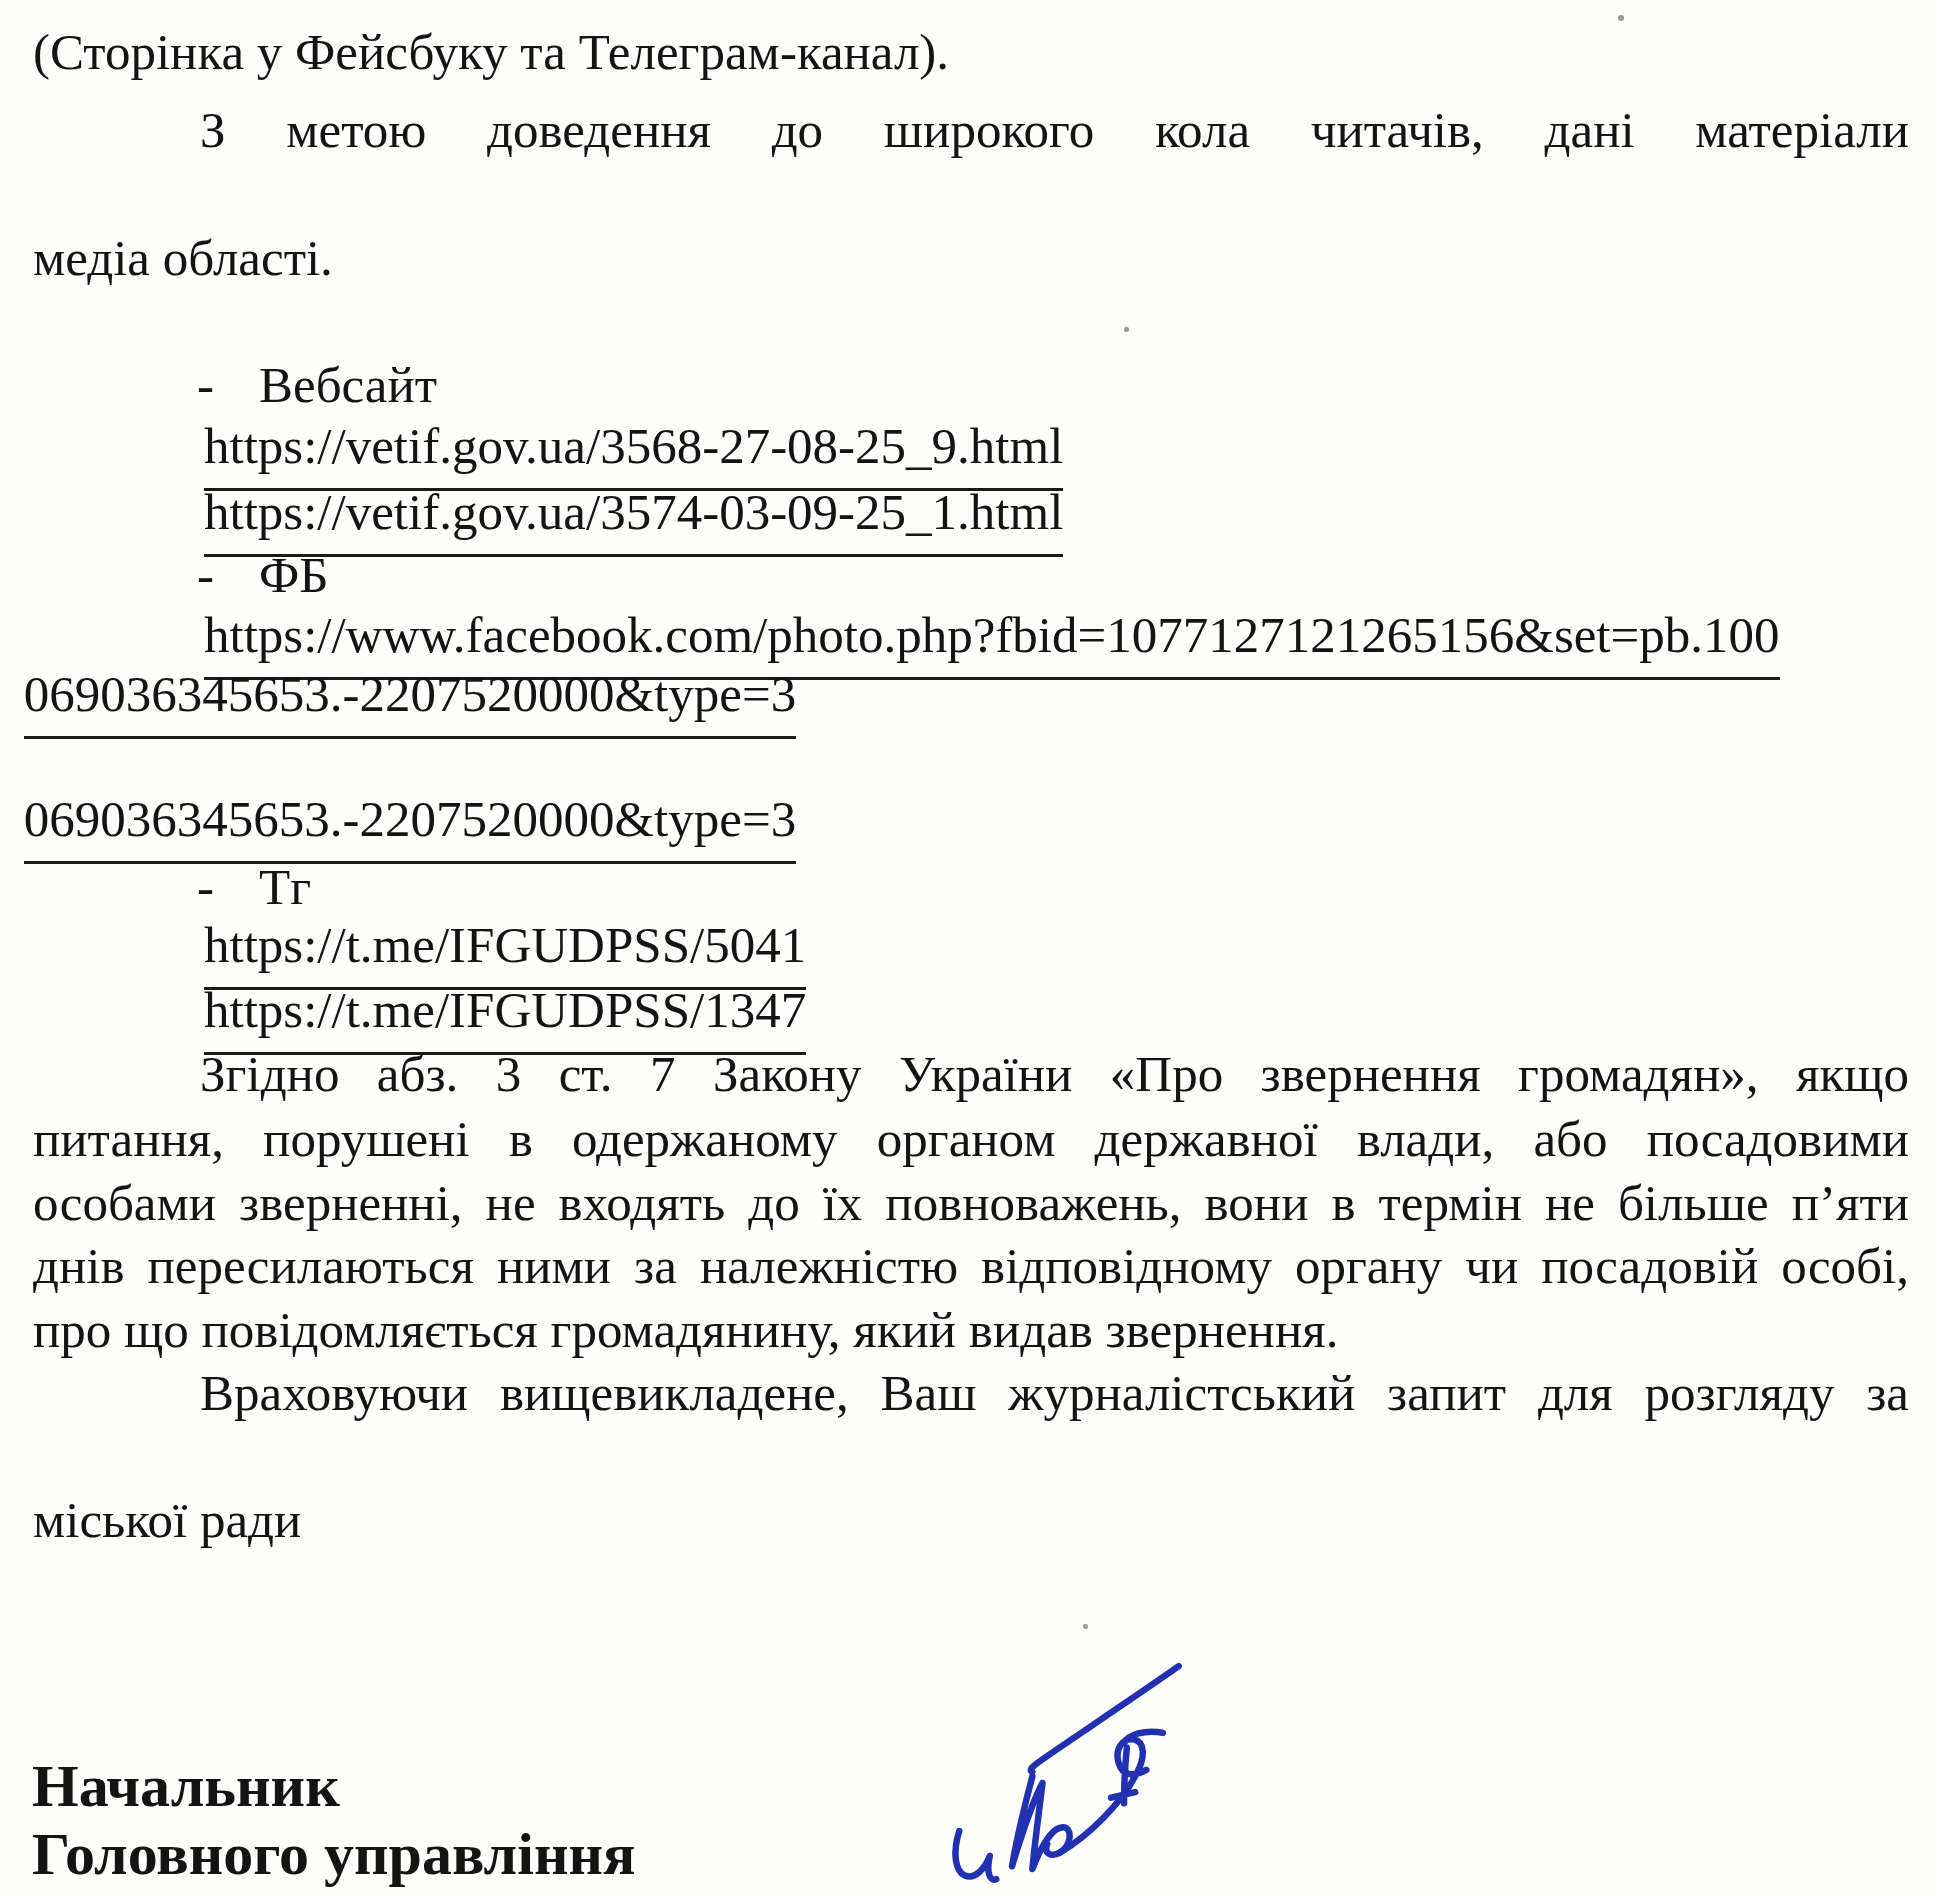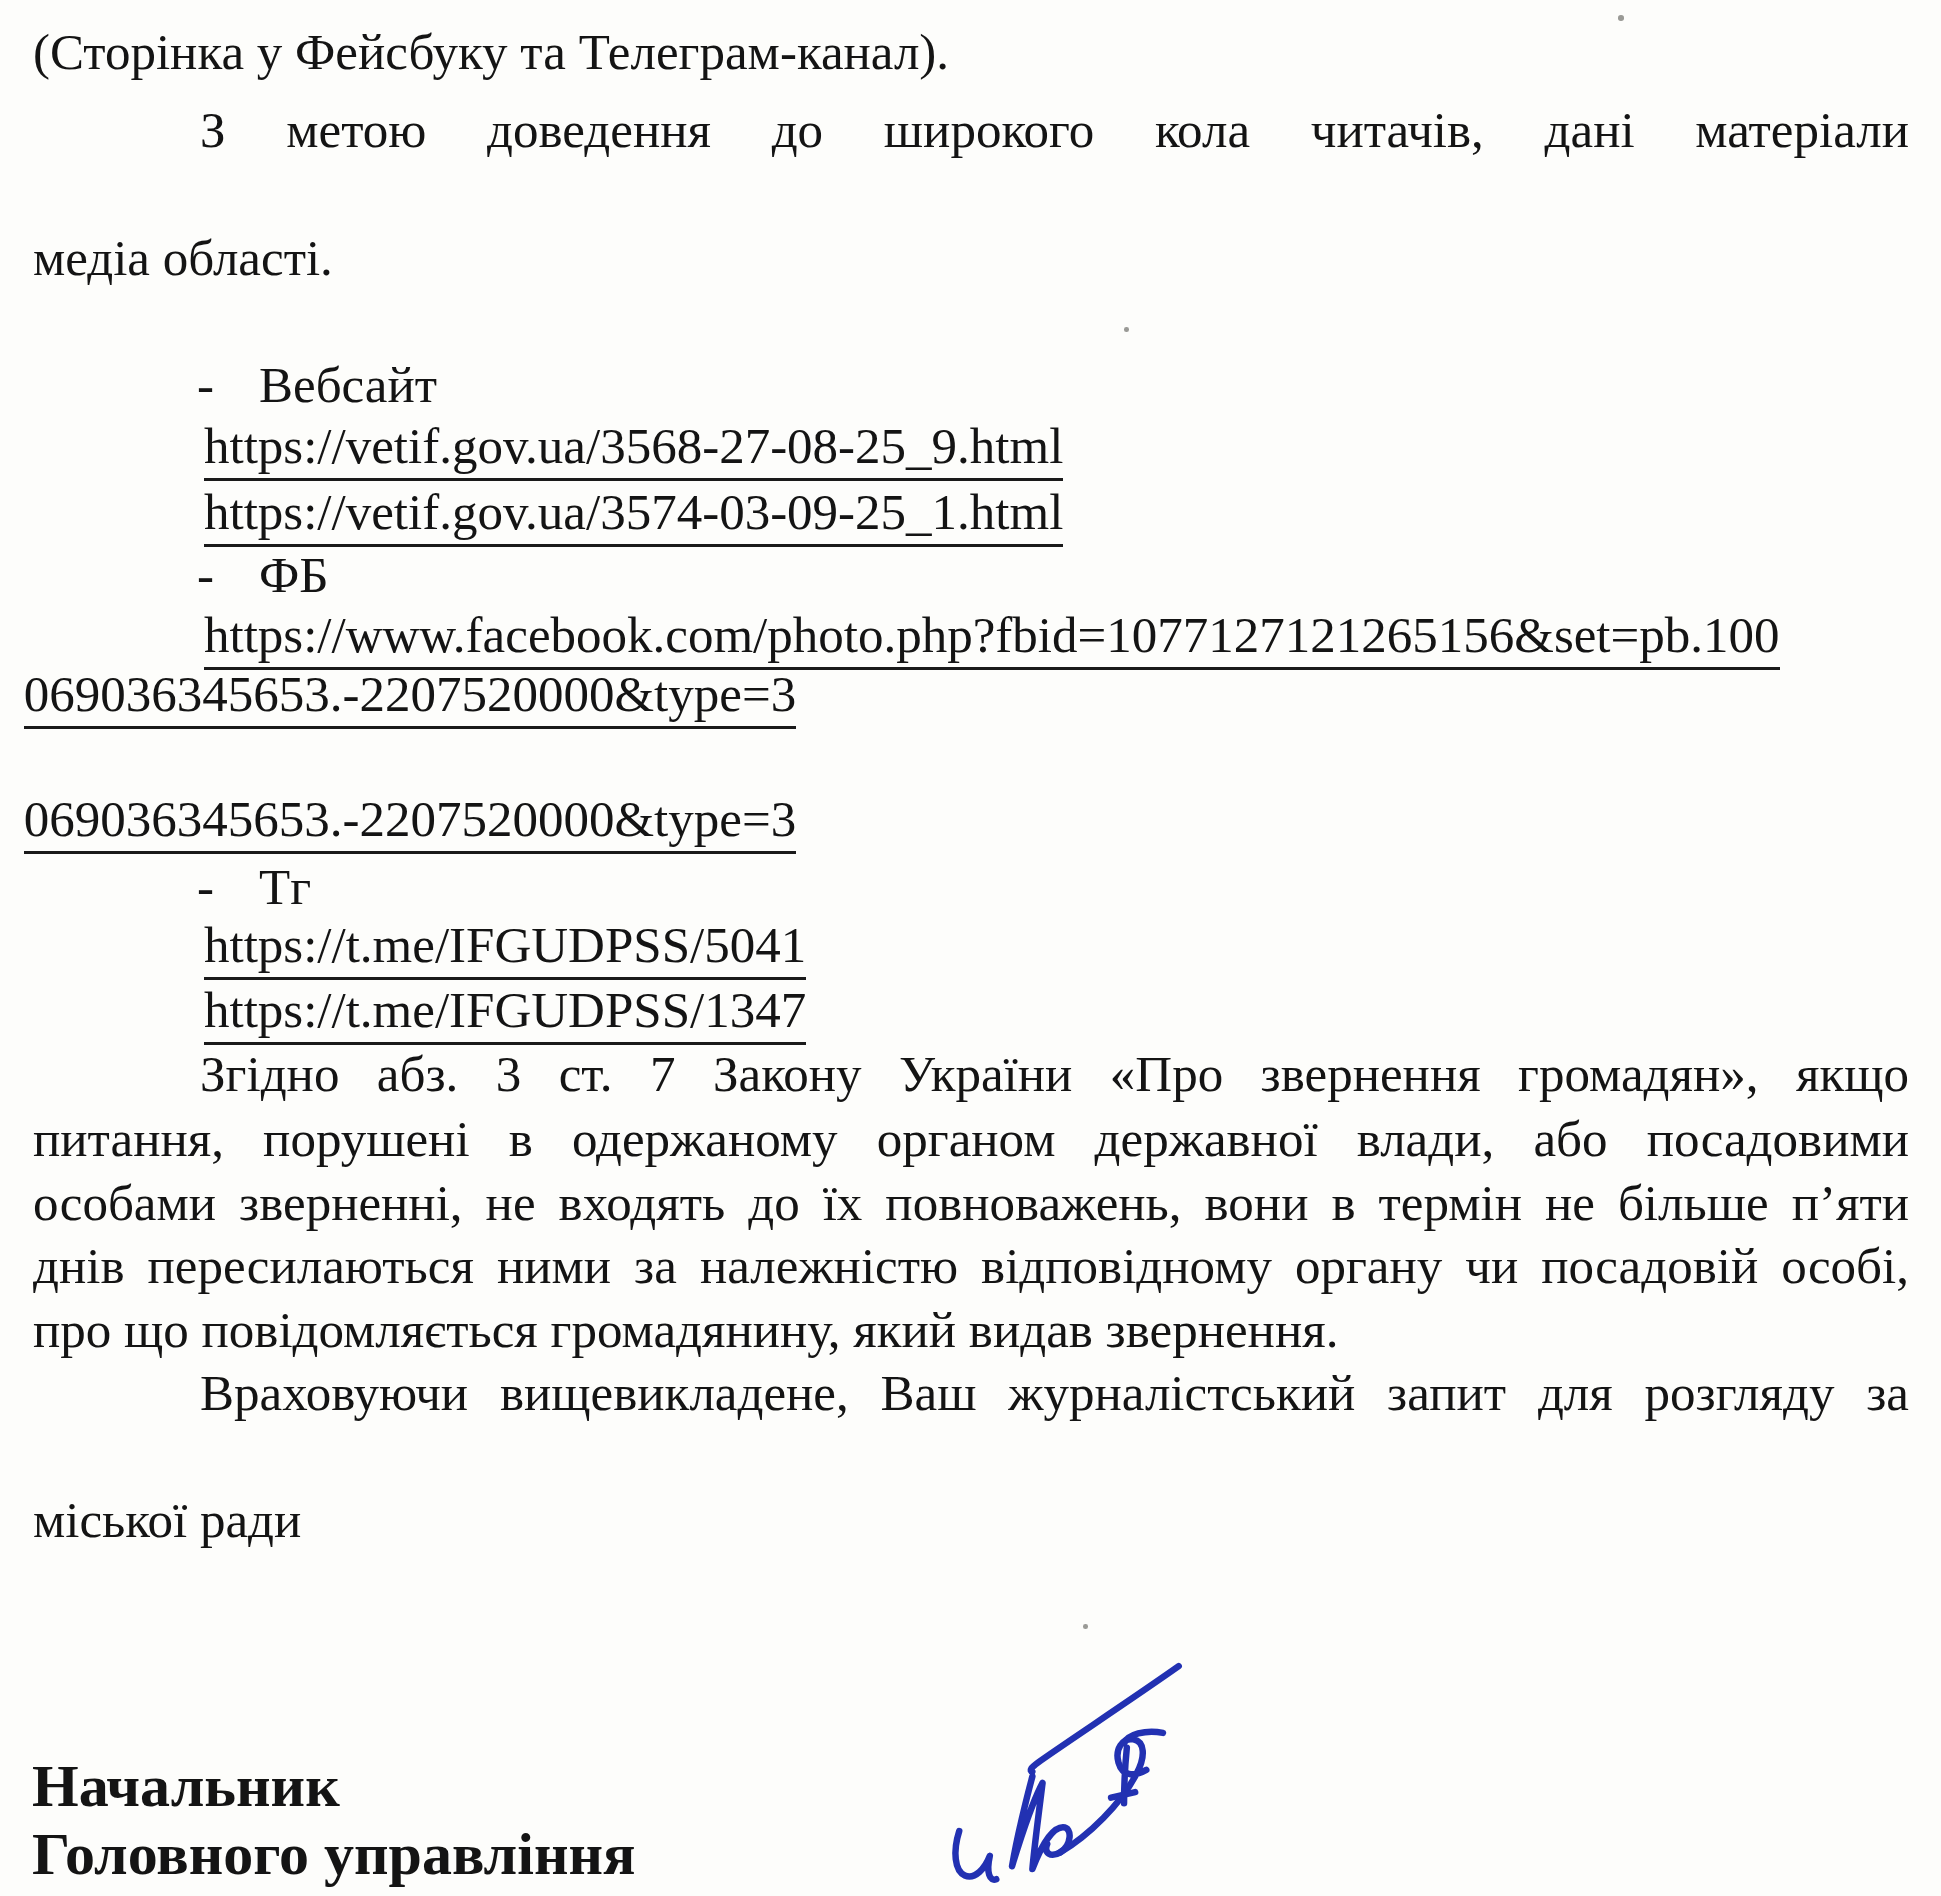--- a/index.html
+++ b/index.html
@@ -30,21 +30,21 @@
     text-align-last: justify;
   }
   .ind { padding-left: 167px; }
   .ind2 { padding-left: 173px; }
   .bullet { padding-left: 164px; }
   .bullet .dash { display: inline-block; margin-right: 45px; }
   .lnk { padding-left: 171px; }
   .edge { margin-left: -9.3px; padding-left: 0; }
   .u {
     border-bottom: 3.7px solid #1a1a1a;
-    padding-bottom: 4px;
+    padding-bottom: 14px;
   }
   .signoff {
     position: absolute;
     left: 32px;
     font-size: 60px;
     line-height: 61px;
     font-weight: bold;
     white-space: nowrap;
   }
   .name {

